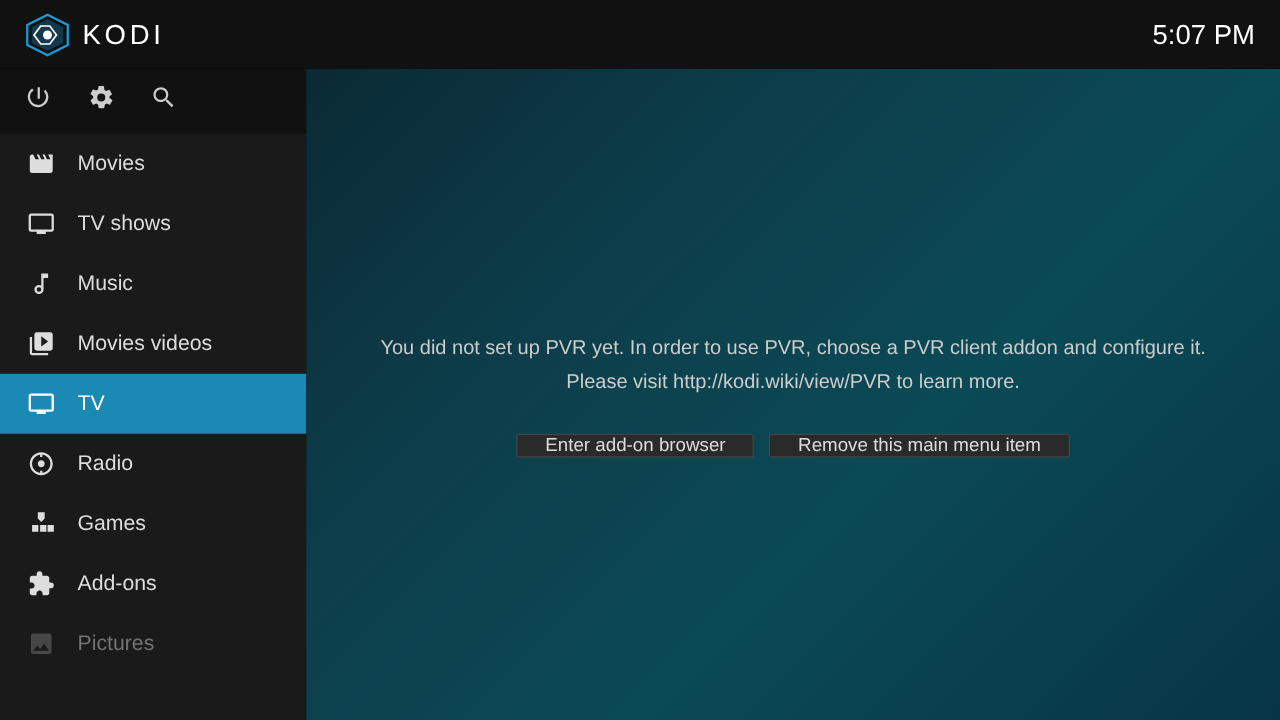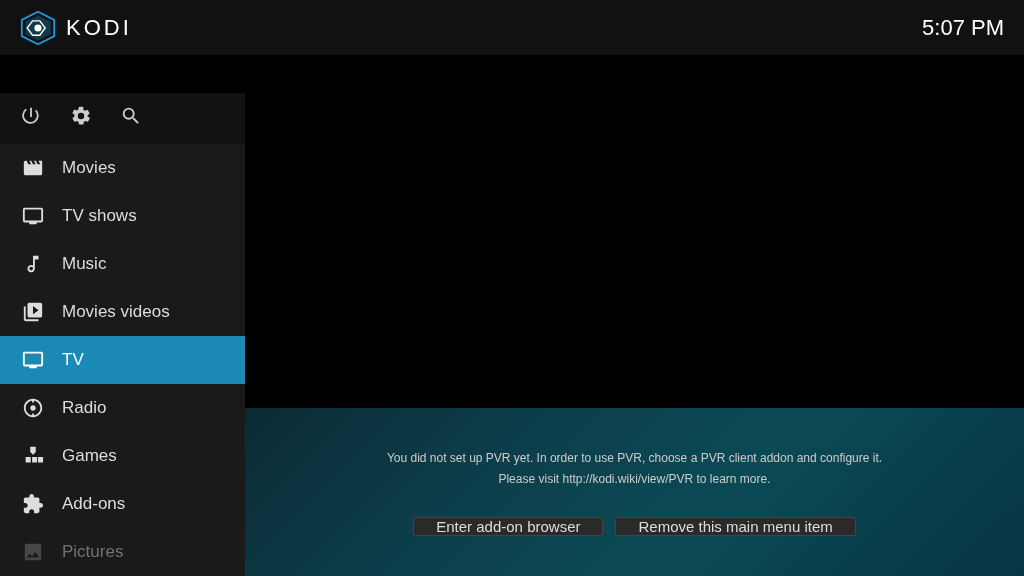--- a/index.html
+++ b/index.html
@@ -43,21 +43,20 @@
       font-size: 22px;
       color: #fff;
       font-weight: 300;
     }
 
     
     .main {
       display: flex;
       flex: 1;
       overflow: hidden;
-      align-items: flex-end;
     }
 
     
     .sidebar {
       width: 245px;
       background: #1a1a1a;
       flex-shrink: 0;
       display: flex;
       flex-direction: column;
     }
@@ -112,21 +111,21 @@
       display: flex;
       align-items: center;
       justify-content: center;
       padding: 40px;
     }
     .content-inner {
       text-align: center;
       max-width: 720px;
     }
     .content-message {
-      font-size: 12px;
+      font-size: 16px;
       color: #ccc;
       line-height: 1.7;
       margin-bottom: 28px;
     }
     .content-buttons {
       display: flex;
       gap: 12px;
       justify-content: center;
     }
     .btn {

